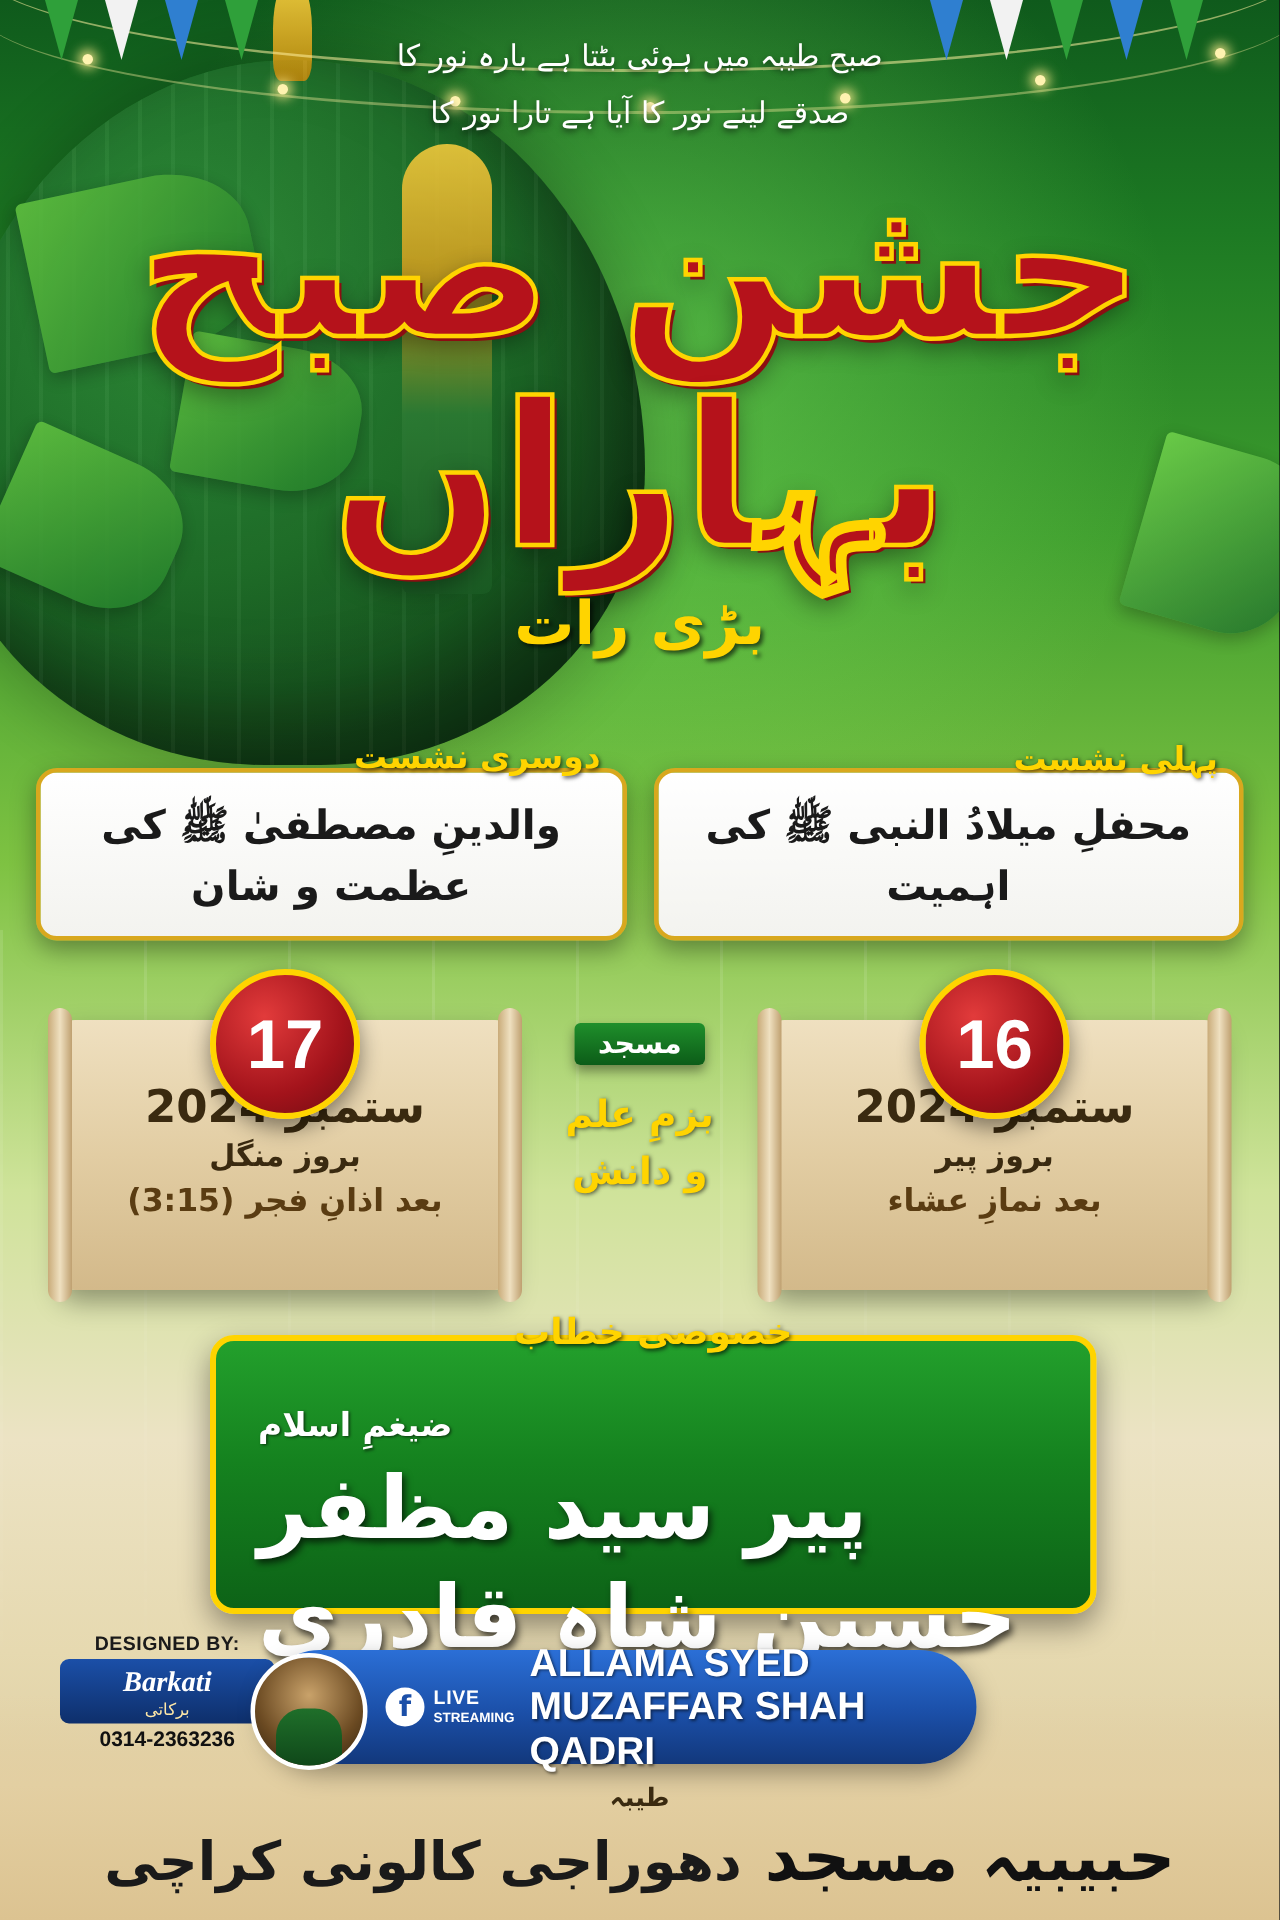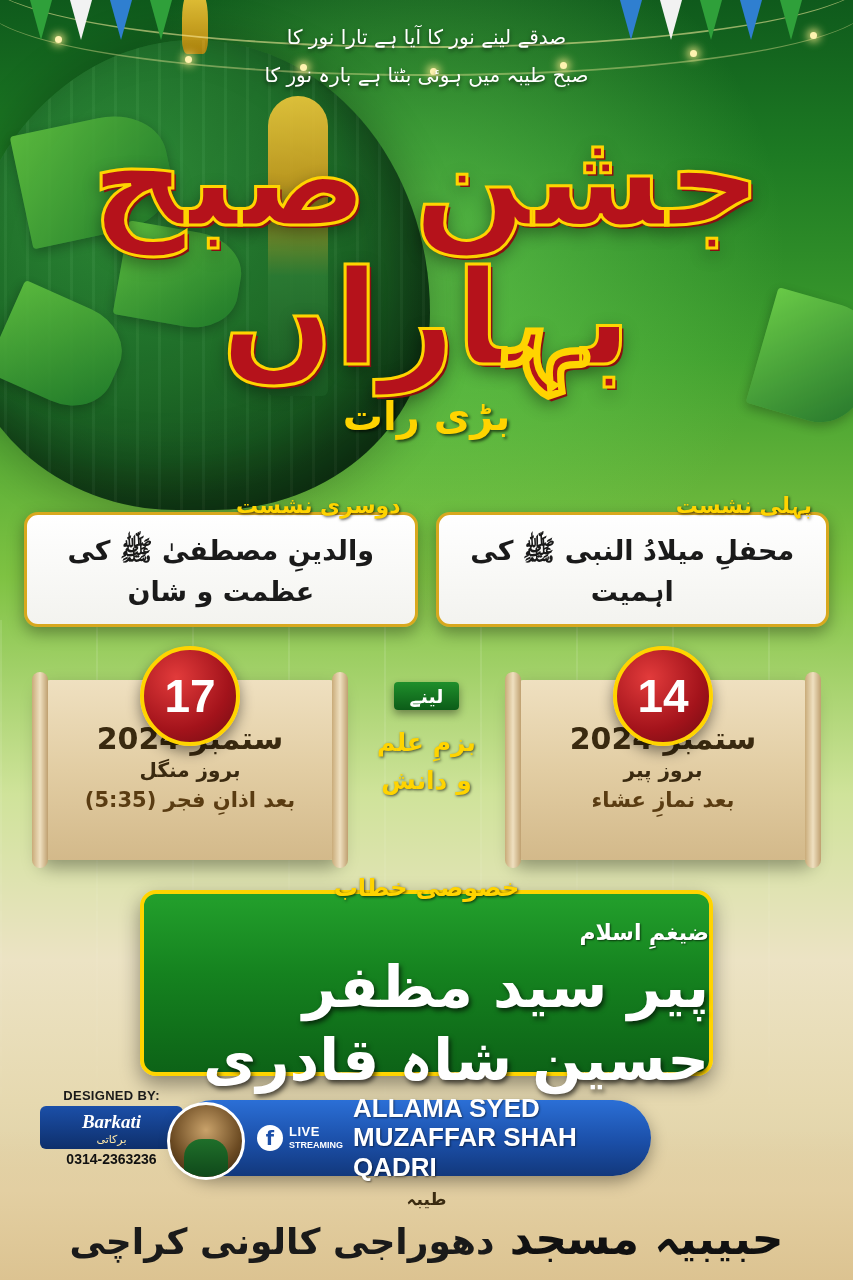--- a/index.html
+++ b/index.html
@@ -310,45 +310,46 @@
     font-weight: bold;
     color: #ffd400;
     text-shadow: 1px 1px 3px rgba(0,0,0,0.65);
     line-height: 1.5;
   }
 
   
   .speaker-panel {
     position: absolute;
     left: 140px;
-    right: 140px;
+    right: 122px;
     top: 890px;
     height: 178px;
     background: linear-gradient(180deg, #23a02c 0%, #15821f 45%, #0d6317 100%);
     border: 4px solid #ffd400;
     border-radius: 16px;
     box-shadow: 0 8px 20px rgba(0,0,0,0.4);
-    text-align: right;
+    text-align: left;
     direction: rtl;
     z-index: 6;
+    padding-left: 28px;
   }
   .speaker-label {
     position: absolute;
     top: -20px;
     left: 50%;
     transform: translateX(-50%);
     font-family: "DejaVu Sans", sans-serif;
     font-size: 24px;
     font-weight: bold;
     color: #ffd400;
     text-shadow: 1px 1px 3px rgba(0,0,0,0.7);
     white-space: nowrap;
   }
   .speaker-title {
-    margin-top: 26px;
+    margin-top: 44px;
     font-family: "DejaVu Sans", sans-serif;
     font-size: 22px;
     font-weight: bold;
     color: #ffffff;
     text-shadow: 1px 1px 2px rgba(0,0,0,0.6);
   }
   .speaker-name {
     margin-top: 6px;
     font-family: "DejaVu Sans", sans-serif;
     font-size: 58px;
@@ -533,22 +534,22 @@
     <div class="dot" style="left:55px;  top:36px;"></div>
     <div class="dot" style="left:185px; top:56px;"></div>
     <div class="dot" style="left:300px; top:64px;"></div>
     <div class="dot" style="left:430px; top:68px;"></div>
     <div class="dot" style="left:560px; top:62px;"></div>
     <div class="dot" style="left:690px; top:50px;"></div>
     <div class="dot" style="left:810px; top:32px;"></div>
   </div>
 
   <div class="couplet">
+    <div>صبح طیبہ میں ہوئی بٹتا ہے بارہ نور کا</div>
     <div>صدقے لینے نور کا آیا ہے تارا نور کا</div>
-    <div>صبح طیبہ میں ہوئی بٹتا ہے بارہ نور کا</div>
   </div>
 
   <div class="title-wrap">
     <div class="title-main">جشن صبح بہاراں</div>
     <div class="title-sub">بڑی رات</div>
   </div>
 
   <div class="sessions">
     <div class="session">
       <div class="session-tag">پہلی نشست</div>
@@ -556,42 +557,42 @@
     </div>
     <div class="session">
       <div class="session-tag">دوسری نشست</div>
       <div class="session-text">والدینِ مصطفیٰ ﷺ کی عظمت و شان</div>
     </div>
   </div>
 
   <div class="scrolls">
 
     <div class="scroll scroll-right">
-      <div class="badge">14</div>
+      <div class="badge">16</div>
       <div class="scroll-body">
         <div class="scroll-date">ستمبر 2024</div>
         <div class="scroll-year">بروز پیر</div>
         <div class="scroll-time">بعد نمازِ عشاء</div>
       </div>
     </div>
 
     <div class="mid-tag">
-      <div class="mid-ribbon">لینے</div>
+      <div class="mid-ribbon">مسجد</div>
       <div class="mid-lines">
         <div>بزمِ علم</div>
         <div>و دانش</div>
       </div>
     </div>
 
     <div class="scroll scroll-left">
       <div class="badge">17</div>
       <div class="scroll-body">
         <div class="scroll-date">ستمبر 2024</div>
         <div class="scroll-year">بروز منگل</div>
-        <div class="scroll-time">بعد اذانِ فجر (5:35)</div>
+        <div class="scroll-time">بعد اذانِ فجر (3:15)</div>
       </div>
     </div>
   </div>
 
   <div class="speaker-panel">
     <div class="speaker-label">خصوصی خطاب</div>
     <div class="speaker-title">ضیغمِ اسلام</div>
     <div class="speaker-name">پیر سید مظفر حسین شاہ قادری</div>
   </div>
 

